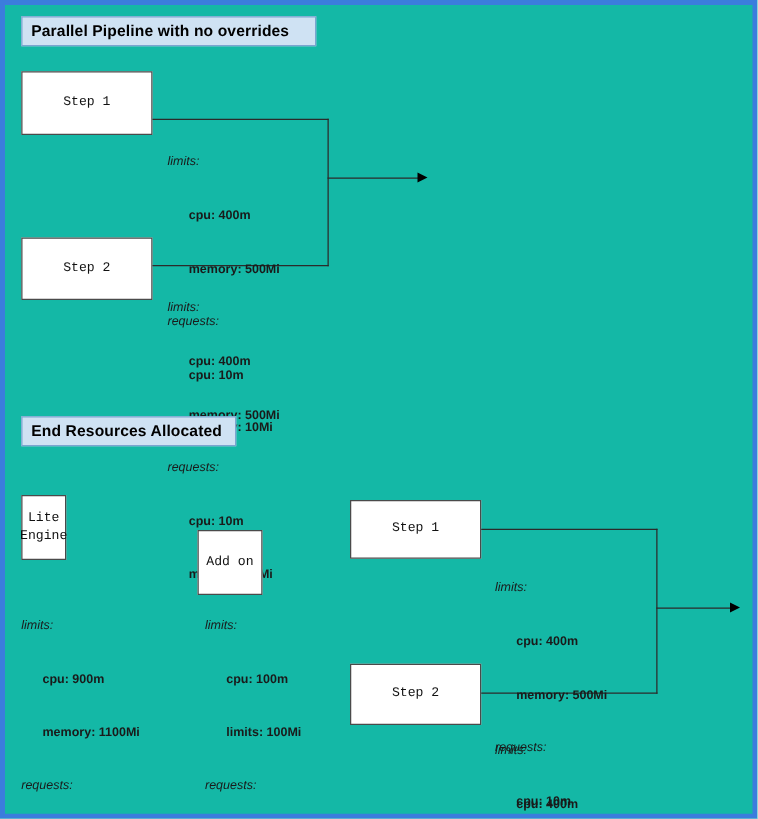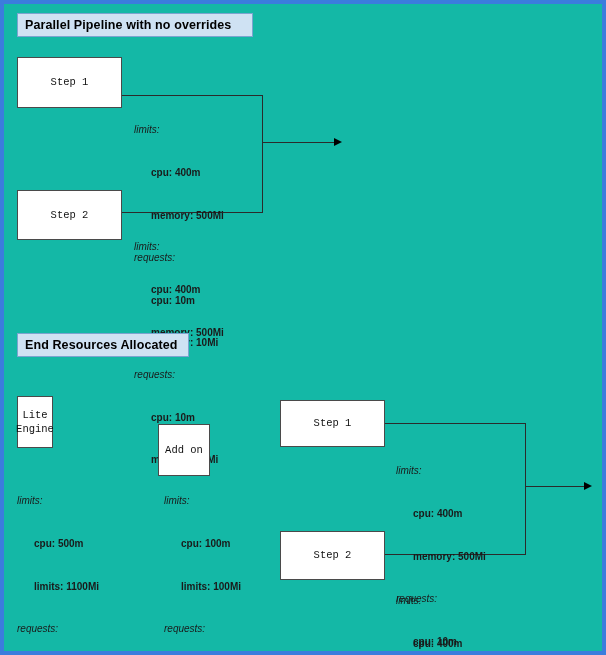--- a/index.html
+++ b/index.html
@@ -142,22 +142,22 @@
 
   <div class="node" style="left:17px; top:396px; width:36px; height:52px;">
     <div>
       <span>Lite</span>
       <span>Engine</span>
     </div>
   </div>
 
   <div class="spec" style="left:17px; top:466px;">
     <span class="k">limits:</span>
-    <span class="v">cpu: 500m</span>
-    <span class="v">limits: 1100Mi</span>
+    <span class="v">cpu: 900m</span>
+    <span class="v">memory: 1100Mi</span>
     <span class="k">requests:</span>
     
     
   </div>
 
   <div class="node" style="left:158px; top:396px; width:52px; height:52px;margin-top:28px;">
     <span>Add on</span>
   </div>
 
   <div class="spec" style="left:164px; top:466px;">

